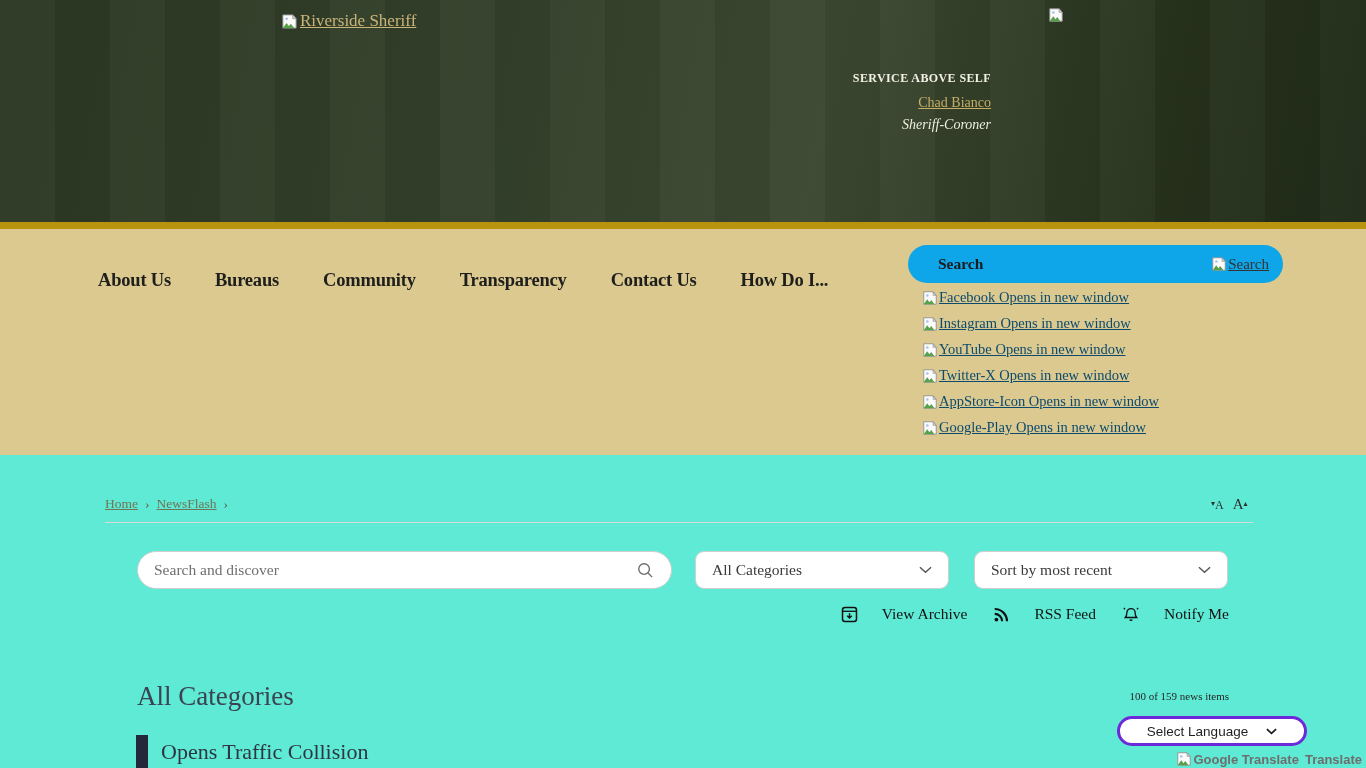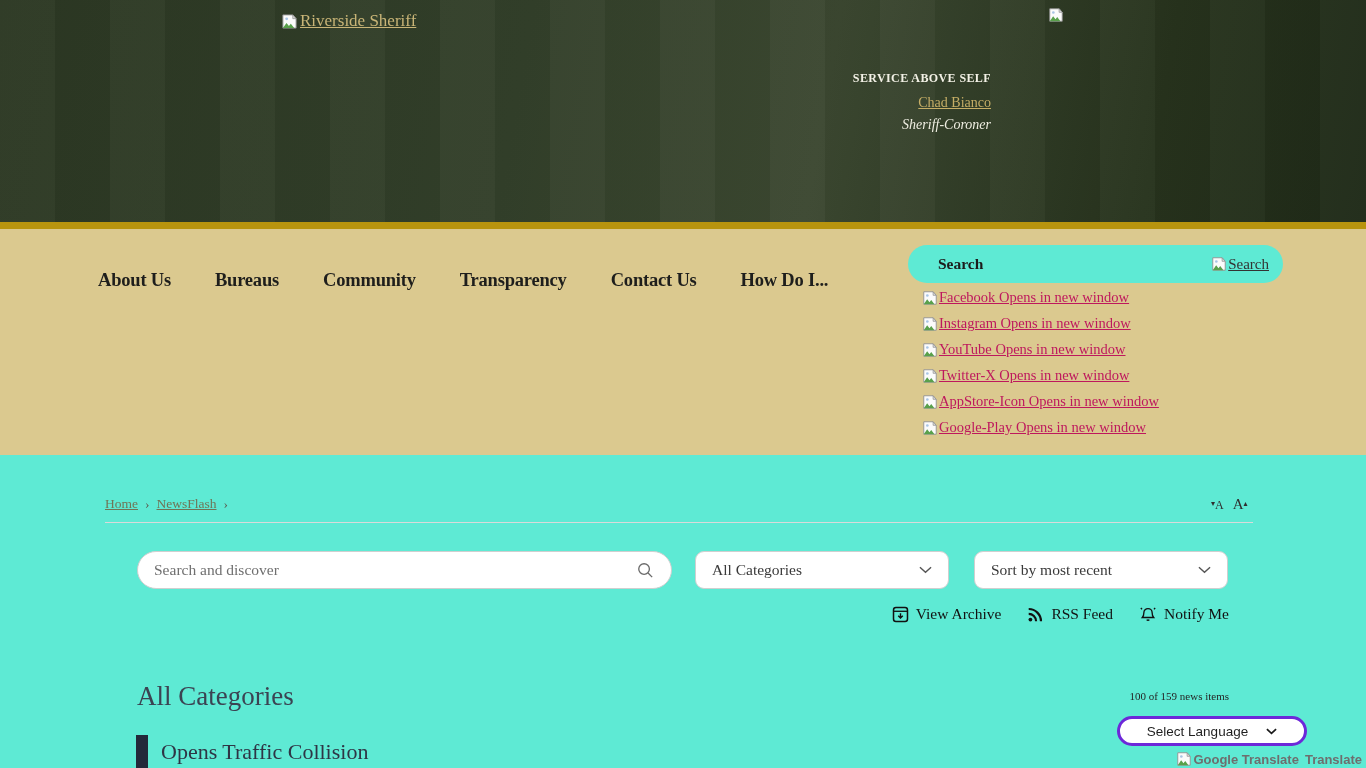--- a/index.html
+++ b/index.html
@@ -35,30 +35,30 @@
 
   
   .navband { position: relative; height: 226px; background: #dbc98f; }
   .main-nav { position: absolute; left: 98px; top: 40px; display: flex; gap: 44px; }
   .main-nav a {
     color: #1e1e1c; font-weight: bold; font-size: 18.5px; line-height: 22px;
     letter-spacing: -0.2px; text-decoration: none; cursor: pointer; white-space: nowrap;
   }
   .search-pill {
     position: absolute; left: 908px; top: 16px; width: 375px; height: 38px;
-    background: #5eead4; border-radius: 19px; display: flex; align-items: center; padding: 0 14px 0 30px;
+    background: #0ea5e9; border-radius: 19px; display: flex; align-items: center; padding: 0 14px 0 30px;
   }
   .search-pill input {
     border: none; outline: none; background: transparent; flex: 1;
     font-family: "Liberation Serif", serif; font-weight: bold; font-size: 15.5px; color: #1c1c1c;
   }
   .search-pill .search-go { display: flex; align-items: center; gap: 1px; color: #333; font-size: 15px; text-decoration: underline; cursor: pointer; }
   .social-list { position: absolute; left: 922px; top: 60px; list-style: none; }
   .social-list li { margin-bottom: 9px; }
-  .social-list a { display: flex; align-items: center; gap: 1px; color: #be185d; font-size: 14.5px; text-decoration: underline; cursor: pointer; }
+  .social-list a { display: flex; align-items: center; gap: 1px; color: #0c4a6e; font-size: 14.5px; text-decoration: underline; cursor: pointer; }
 
   
   .main { position: relative; height: 313px; background: #5eead4; }
   .breadcrumb { position: absolute; left: 105px; top: 41px; font-size: 13.5px; color: #4a4a4a; }
   .breadcrumb a { color: #6f7557; text-decoration: underline; cursor: pointer; }
   .breadcrumb .sep { margin: 0 7px; color: #5c5c50; }
   .font-controls { position: absolute; left: 1211px; top: 42px; display: flex; align-items: flex-start; gap: 9px; color: #2f2f2f; }
   .font-controls .ctrl { cursor: pointer; display: flex; align-items: flex-start; line-height: 1; }
   .font-controls .tri { font-size: 8px; padding-top: 3px; }
   .font-controls .a-small { font-size: 12px; padding-top: 2px; }
@@ -78,21 +78,21 @@
   .dropdown {
     position: absolute; top: 96px; height: 38px; width: 254px;
     border: 1px solid #cfcfcf; border-radius: 9px; background: #fff;
     display: flex; align-items: center; justify-content: space-between;
     padding: 0 16px; font-size: 15.5px; color: #3a3a3a; cursor: pointer;
   }
   .dd-cat { left: 695px; }
   .dd-sort { left: 974px; }
 
   .actions { position: absolute; right: 137px; top: 150px; display: flex; gap: 26px; }
-  .actions a { display: flex; align-items: center; gap: 7px; color: #121212; font-size: 15.5px; text-decoration: none; cursor: pointer; }
+  .actions a { display: flex; align-items: center; gap: 24px; color: #121212; font-size: 15.5px; text-decoration: none; cursor: pointer; }
 
   .page-heading { position: absolute; left: 137px; top: 226px; font-size: 27px; color: #3b4352; font-weight: 400; }
   .items-count { position: absolute; right: 137px; top: 235px; font-size: 11px; color: #262626; }
 
   .lang-select {
     position: absolute; left: 1117px; top: 261px; width: 190px; height: 30px;
     border: 3px solid #6d28d9; border-radius: 15px; background: #fff;
     display: flex; align-items: center; justify-content: center; gap: 18px;
     font-family: "Liberation Sans", sans-serif; font-size: 13.5px; color: #1f1f1f; cursor: pointer;
   }

